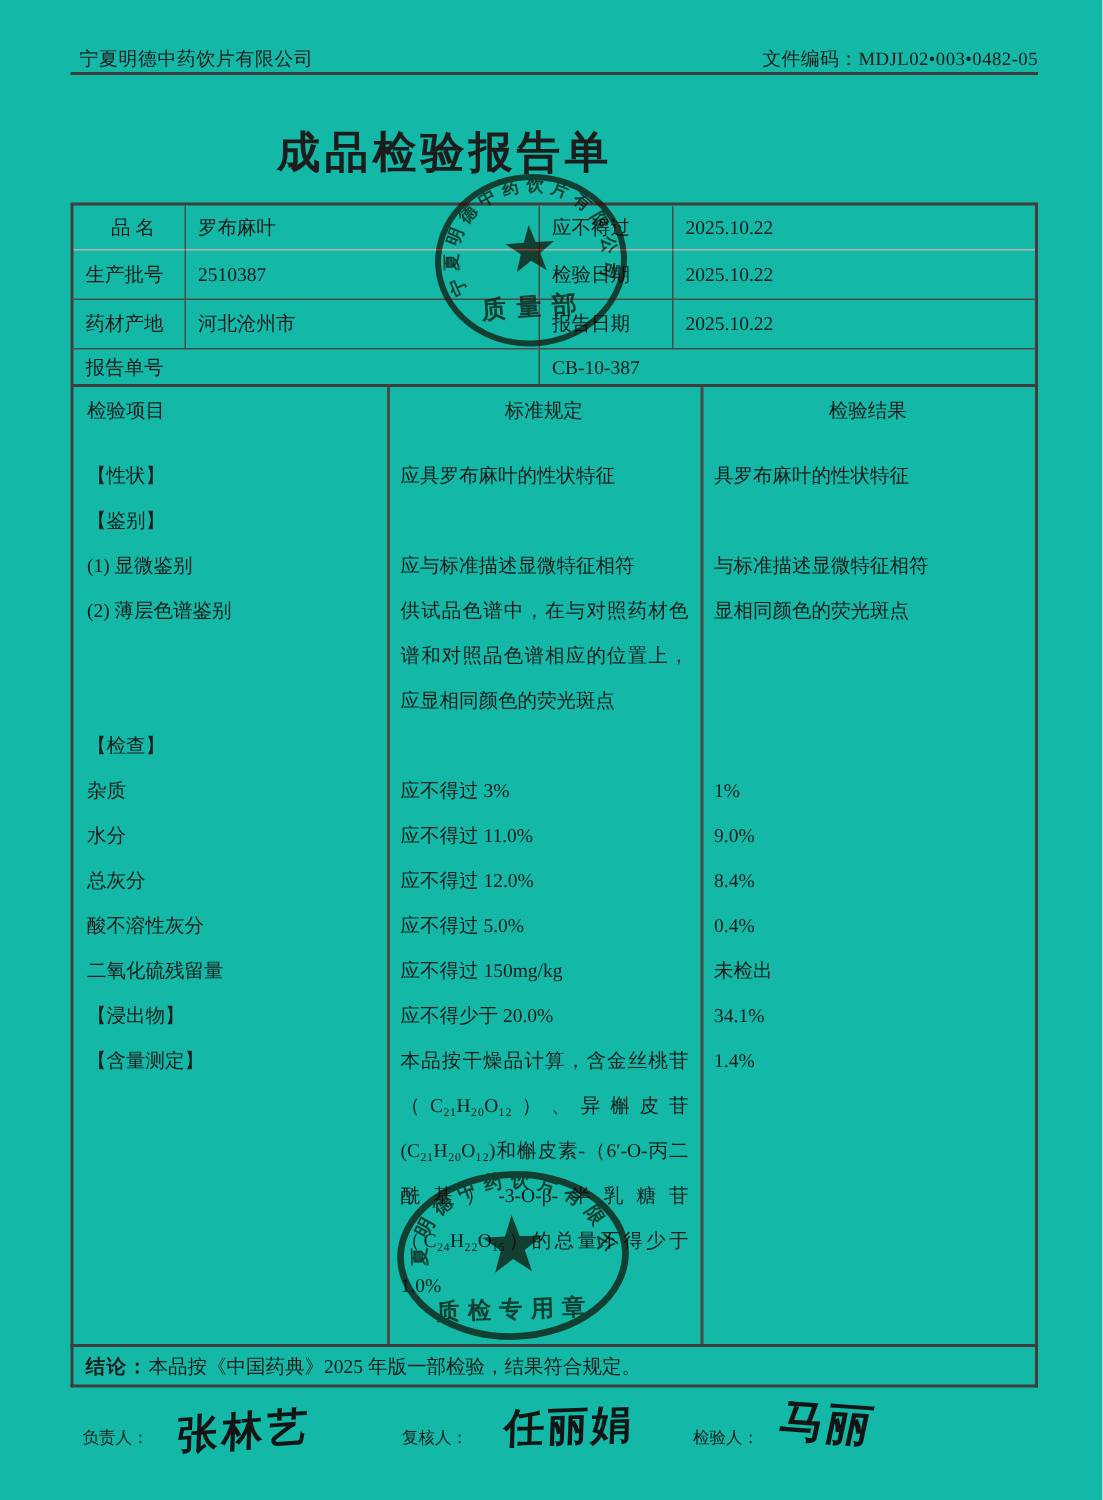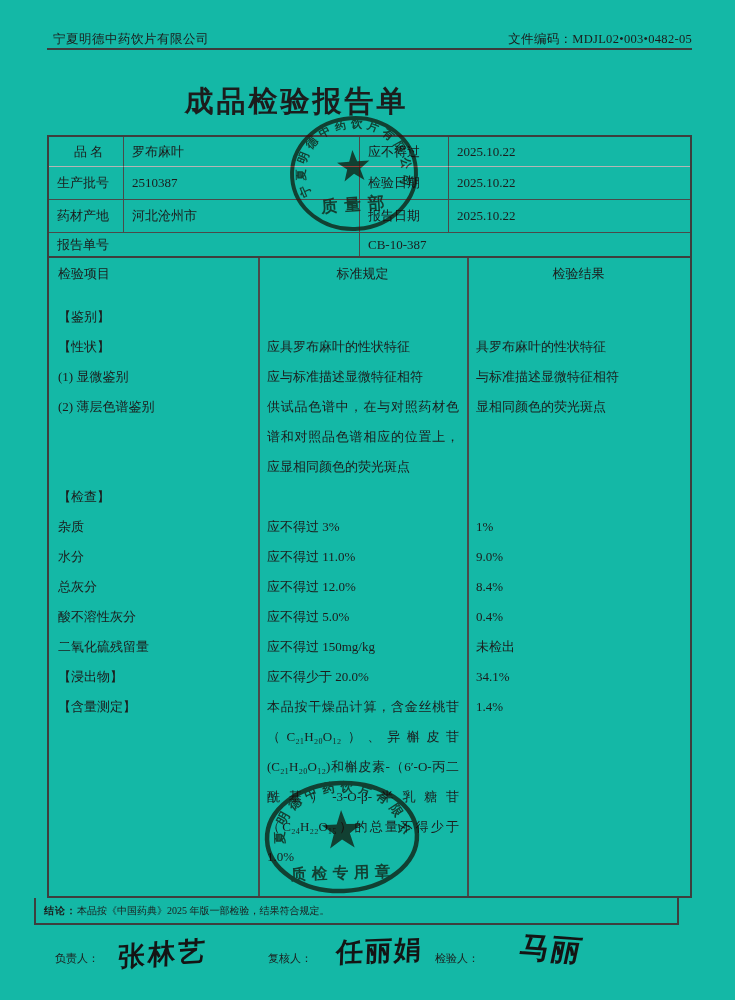--- a/index.html
+++ b/index.html
@@ -36,23 +36,23 @@
   .hc1{width:209px;box-sizing:border-box;padding-left:9px;}
   .hc2{width:209px;box-sizing:border-box;text-align:center;}
   .hc3{flex:1;text-align:center;}
   .uline{text-underline-offset:3px;}
   .rows{margin-top:14px;}
   .trow{display:flex;line-height:30px;}
   .tc1{width:209px;box-sizing:border-box;padding-left:9px;}
   .tc2{width:209px;box-sizing:border-box;padding:0 8px 0 9px;text-align:justify;}
   .tc3{flex:1;box-sizing:border-box;padding:0 6px 0 9px;}
   
-  .conclusion{position:absolute;left:34px;top:898px;width:645px;height:27px;
+  .conclusion{position:absolute;left:47px;top:898px;width:645px;height:27px;
     box-sizing:border-box;border:2px solid #3e3e3e;border-top:none;
-    display:flex;align-items:center;padding:0 0 0 8px;font-size:10px;}
+    display:flex;align-items:center;padding:0 0 0 8px;font-size:13px;}
   .conclusion b{letter-spacing:1px;}
   
   .sig-label{position:absolute;font-size:11px;}
   .sig-name{position:absolute;font-weight:700;color:#141414;white-space:nowrap;}
   .sig1{left:118px;top:936px;font-size:27px;transform:rotate(-4deg) skewX(-6deg);letter-spacing:3px;}
   .sig2{left:336px;top:933px;font-size:27px;transform:rotate(-2deg) skewX(-4deg);letter-spacing:2px;}
   .sig3{left:520px;top:929px;font-size:30px;transform:rotate(4deg) skewX(-8deg);letter-spacing:1px;}
   
   .stamp{position:absolute;mix-blend-mode:multiply;opacity:.85;}
   .stamp-top{left:288px;top:114px;transform:rotate(-4deg);}
@@ -97,29 +97,29 @@
     <div class="vline vline1"></div>
     <div class="vline vline2"></div>
     <div class="thead">
       <div class="hc1"><span class="uline">检验项目</span></div>
       <div class="hc2"><span class="uline">标准规定</span></div>
       <div class="hc3"><span class="uline">检验结果</span></div>
     </div>
     <div class="rows">
 
         <div class="trow">
+          <div class="tc1">【性状】</div>
+          <div class="tc2">应具罗布麻叶的性状特征</div>
+          <div class="tc3">具罗布麻叶的性状特征</div>
+        </div>
+
+        <div class="trow">
           <div class="tc1">【鉴别】</div>
           <div class="tc2"></div>
           <div class="tc3"></div>
-        </div>
-
-        <div class="trow">
-          <div class="tc1">【性状】</div>
-          <div class="tc2">应具罗布麻叶的性状特征</div>
-          <div class="tc3">具罗布麻叶的性状特征</div>
         </div>
 
         <div class="trow">
           <div class="tc1">(1) 显微鉴别</div>
           <div class="tc2">应与标准描述显微特征相符</div>
           <div class="tc3">与标准描述显微特征相符</div>
         </div>
 
         <div class="trow">
           <div class="tc1">(2) 薄层色谱鉴别</div>
@@ -179,21 +179,21 @@
 
   <div class="conclusion">
     <b>结论：</b>
     <span>本品按《中国药典》2025 年版一部检验，结果符合规定。</span>
   </div>
 
   <span class="sig-label" style="left:55px;top:951px;">负责人：</span>
   <span class="sig-name sig1">张林艺</span>
   <span class="sig-label" style="left:268px;top:951px;">复核人：</span>
   <span class="sig-name sig2">任丽娟</span>
-  <span class="sig-label" style="left:435px;top:951px;">检验人：</span>
+  <span class="sig-label" style="left:462px;top:951px;">检验人：</span>
   <span class="sig-name sig3">马丽</span>
 
   <svg class="stamp stamp-top" width="132" height="119" viewBox="0 0 132 119">
     <ellipse cx="66" cy="59.5" rx="62" ry="55.5" fill="none" stroke="#d23b2e" stroke-width="4"></ellipse>
     <path id="arcTop" d="M 20,72.5 A 49,44 0 1 1 112,72.5" fill="none"></path>
     <text fill="#d23b2e" font-size="11.5" letter-spacing="4.2">
       <textPath href="#arcTop" startOffset="50%" text-anchor="middle">宁夏明德中药饮片有限公司</textPath>
     </text>
     <polygon fill="#d23b2e" points="66,36 70,47.5 82.2,47.7 72.5,55.1 76,66.8 66,59.8 56,66.8 59.5,55.1 49.8,47.7 62,47.5"></polygon>
     <text x="66" y="96" text-anchor="middle" fill="#d23b2e" font-size="16.5" letter-spacing="7">质量部</text>

